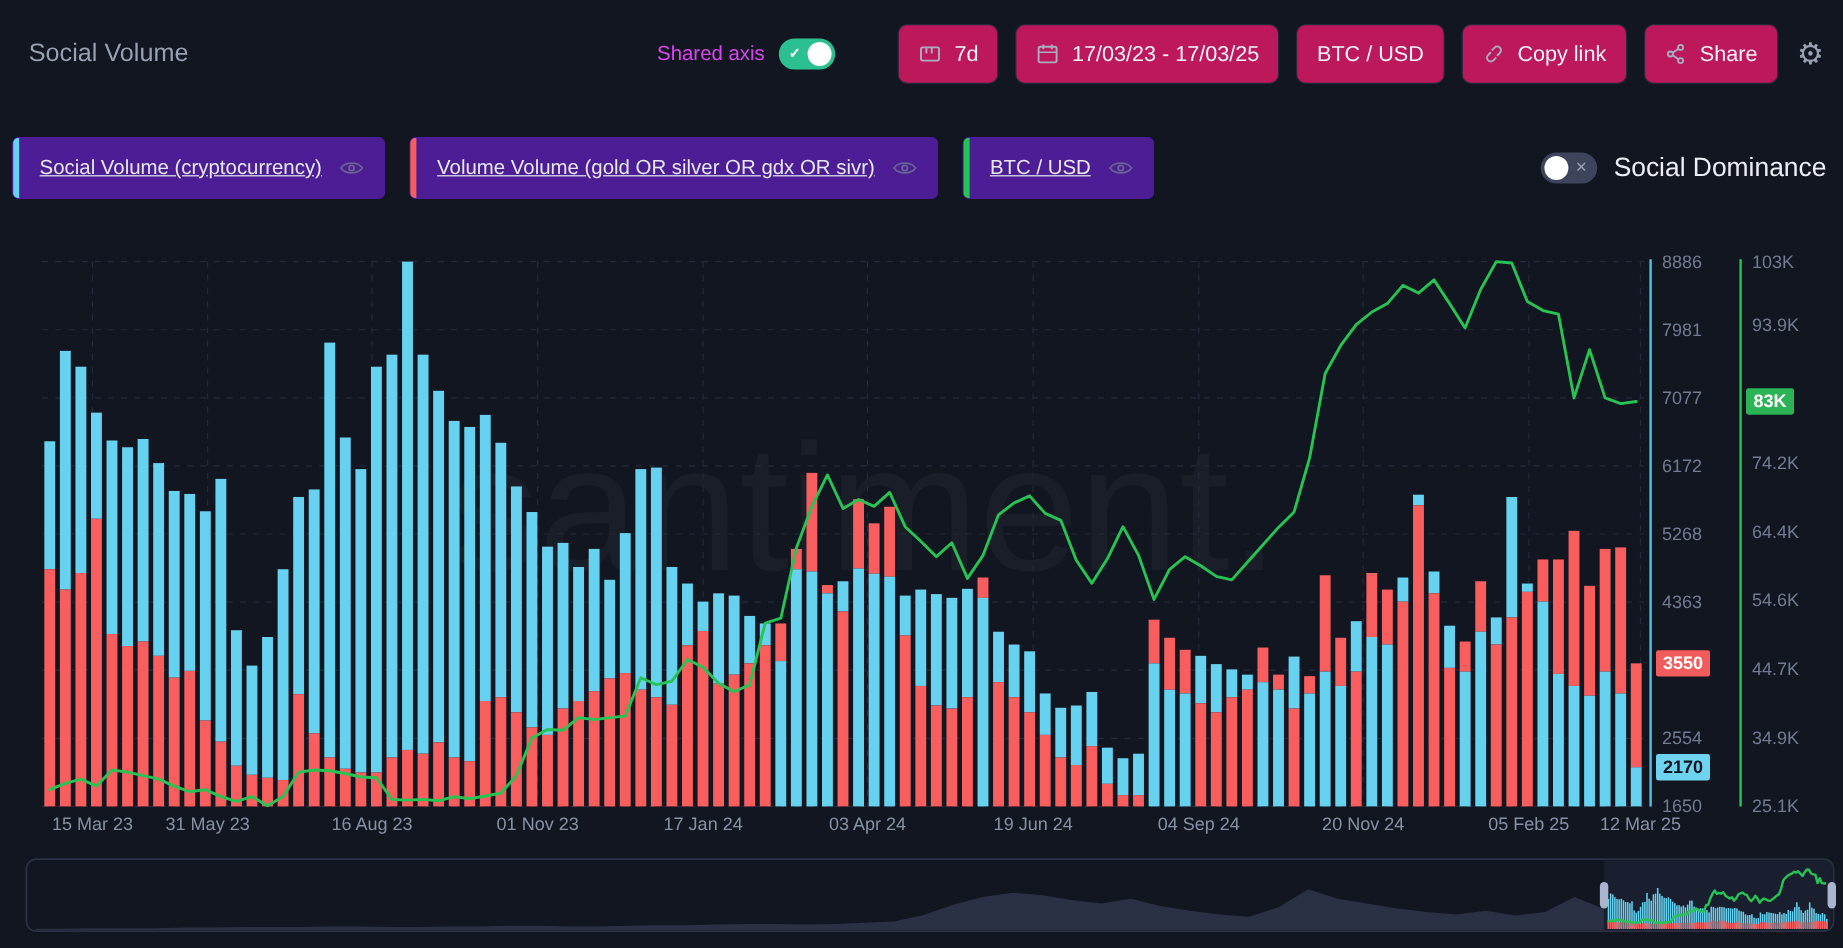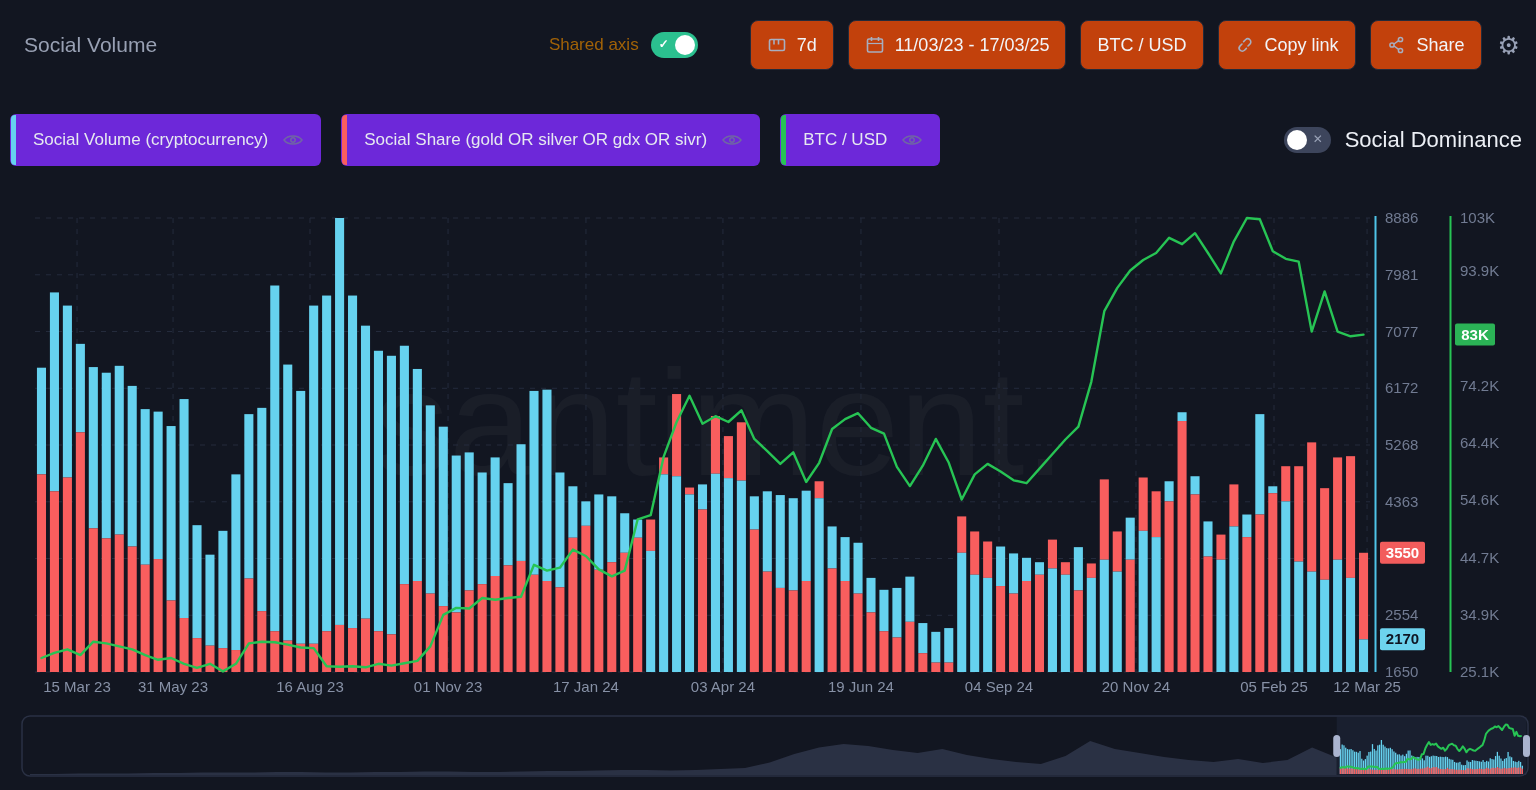--- a/index.html
+++ b/index.html
@@ -4,33 +4,33 @@
 <style>
   html,body{margin:0;padding:0;background:#121621;}
   .app{position:relative;width:1536px;height:790px;background:#121621;
        font-family:"Liberation Sans",sans-serif;color:#e8ebf2;overflow:hidden;}
   
   .header{position:absolute;top:20px;left:24px;right:16px;height:50px;
           display:flex;align-items:center;}
   .page-title{font-size:21px;color:#98a0b3;font-weight:400;}
   .hspacer{flex:1;}
   .shared-axis{display:flex;align-items:center;gap:12px;margin-right:38px;}
-  .shared-axis .lbl{font-size:17px;color:#a16207;}
+  .shared-axis .lbl{font-size:17px;color:#d946ef;}
   .toggle-on{position:relative;width:47px;height:26px;border-radius:13px;background:#2bc08f;cursor:pointer;}
   .toggle-on .chk{position:absolute;left:8px;top:5px;font-size:12px;color:#fff;font-weight:bold;}
   .toggle-on .knob{position:absolute;right:3px;top:3px;width:20px;height:20px;border-radius:50%;background:#fff;}
-  .btn{display:flex;align-items:center;gap:10px;background:#c2410c;border:1px solid #232a3a;
+  .btn{display:flex;align-items:center;gap:10px;background:#be185d;border:1px solid #232a3a;
        border-radius:8px;height:48px;padding:0 16px;font-size:18px;color:#f2f4f8;
        cursor:pointer;margin-left:14px;white-space:nowrap;}
   .btn svg{flex:0 0 auto;}
   .gear{margin-left:16px;font-size:25px;color:#98a1b6;cursor:pointer;line-height:1;}
   
   .legend{position:absolute;top:115px;left:10px;right:10px;height:50px;display:flex;align-items:center;}
-  .chip{position:relative;display:flex;align-items:center;background:#6d28d9;border:1px solid #20273600;
-        border-radius:6px;height:50px;padding:0 16px 0 22px;margin-right:20px;cursor:pointer;}
+  .chip{position:relative;display:flex;align-items:center;background:#4c1d95;border:1px solid #20273600;
+        border-radius:6px;height:50px;padding:0 16px 0 22px;margin-right:20px;cursor:pointer;text-decoration:underline;}
   .chip .accent{position:absolute;left:0;top:0;bottom:0;width:5px;border-radius:4px 0 0 4px;}
   .chip .txt{font-size:17px;color:#e6e9f0;margin-right:14px;}
   .eye{flex:0 0 auto;opacity:.75;}
   .dom{margin-left:auto;display:flex;align-items:center;gap:14px;margin-right:4px;}
   .toggle-off{position:relative;width:47px;height:26px;border-radius:13px;background:#3d455c;cursor:pointer;}
   .toggle-off .knob{position:absolute;left:3px;top:3px;width:20px;height:20px;border-radius:50%;background:#fff;}
   .toggle-off .x{position:absolute;right:8px;top:5px;font-size:12px;color:#9aa3b8;}
   .dom .lbl{font-size:22px;color:#eceff5;}
   svg text{font-family:"Liberation Sans",sans-serif;}
 </style>
@@ -60,21 +60,21 @@
       <span>7d</span>
     </span>
 
     <span class="btn">
       <svg width="20" height="20" viewBox="0 0 20 20">
         <rect x="2.5" y="4" width="15" height="13" rx="1.5" fill="none" stroke="#a7aec0" stroke-width="1.6"></rect>
         <line x1="6.5" y1="2" x2="6.5" y2="6" stroke="#a7aec0" stroke-width="1.6"></line>
         <line x1="13.5" y1="2" x2="13.5" y2="6" stroke="#a7aec0" stroke-width="1.6"></line>
         <line x1="2.5" y1="8.5" x2="17.5" y2="8.5" stroke="#a7aec0" stroke-width="1.2"></line>
       </svg>
-      <span>11/03/23 - 17/03/25</span>
+      <span>17/03/23 - 17/03/25</span>
     </span>
 
     <span class="btn">
       <span>BTC / USD</span>
     </span>
 
     <span class="btn">
       <svg width="20" height="20" viewBox="0 0 20 20">
         <path d="M8.6 6.6 L10.5 4.7 a3.1 3.1 0 0 1 4.4 4.4 L13 11" fill="none" stroke="#a7aec0" stroke-width="1.6" stroke-linecap="round"></path>
         <path d="M11.4 13.4 L9.5 15.3 a3.1 3.1 0 0 1 -4.4 -4.4 L7 9" fill="none" stroke="#a7aec0" stroke-width="1.6" stroke-linecap="round"></path>
@@ -100,21 +100,21 @@
     <span class="chip">
       <span class="accent" style="background:#66d2ef"></span>
       <span class="txt">Social Volume (cryptocurrency)</span>
       <svg class="eye" width="22" height="16" viewBox="0 0 22 16">
         <path d="M2 8 C6 2.6 16 2.6 20 8 C16 13.4 6 13.4 2 8 Z" fill="none" stroke="#717b92" stroke-width="1.5"></path>
         <circle cx="11" cy="8" r="2.2" fill="none" stroke="#717b92" stroke-width="1.5"></circle>
       </svg>
     </span>
     <span class="chip">
       <span class="accent" style="background:#f95e5e"></span>
-      <span class="txt">Social Share (gold OR silver OR gdx OR sivr)</span>
+      <span class="txt">Volume Volume (gold OR silver OR gdx OR sivr)</span>
       <svg class="eye" width="22" height="16" viewBox="0 0 22 16">
         <path d="M2 8 C6 2.6 16 2.6 20 8 C16 13.4 6 13.4 2 8 Z" fill="none" stroke="#717b92" stroke-width="1.5"></path>
         <circle cx="11" cy="8" r="2.2" fill="none" stroke="#717b92" stroke-width="1.5"></circle>
       </svg>
     </span>
     <span class="chip">
       <span class="accent" style="background:#27c454"></span>
       <span class="txt">BTC / USD</span>
       <svg class="eye" width="22" height="16" viewBox="0 0 22 16">
         <path d="M2 8 C6 2.6 16 2.6 20 8 C16 13.4 6 13.4 2 8 Z" fill="none" stroke="#717b92" stroke-width="1.5"></path>

